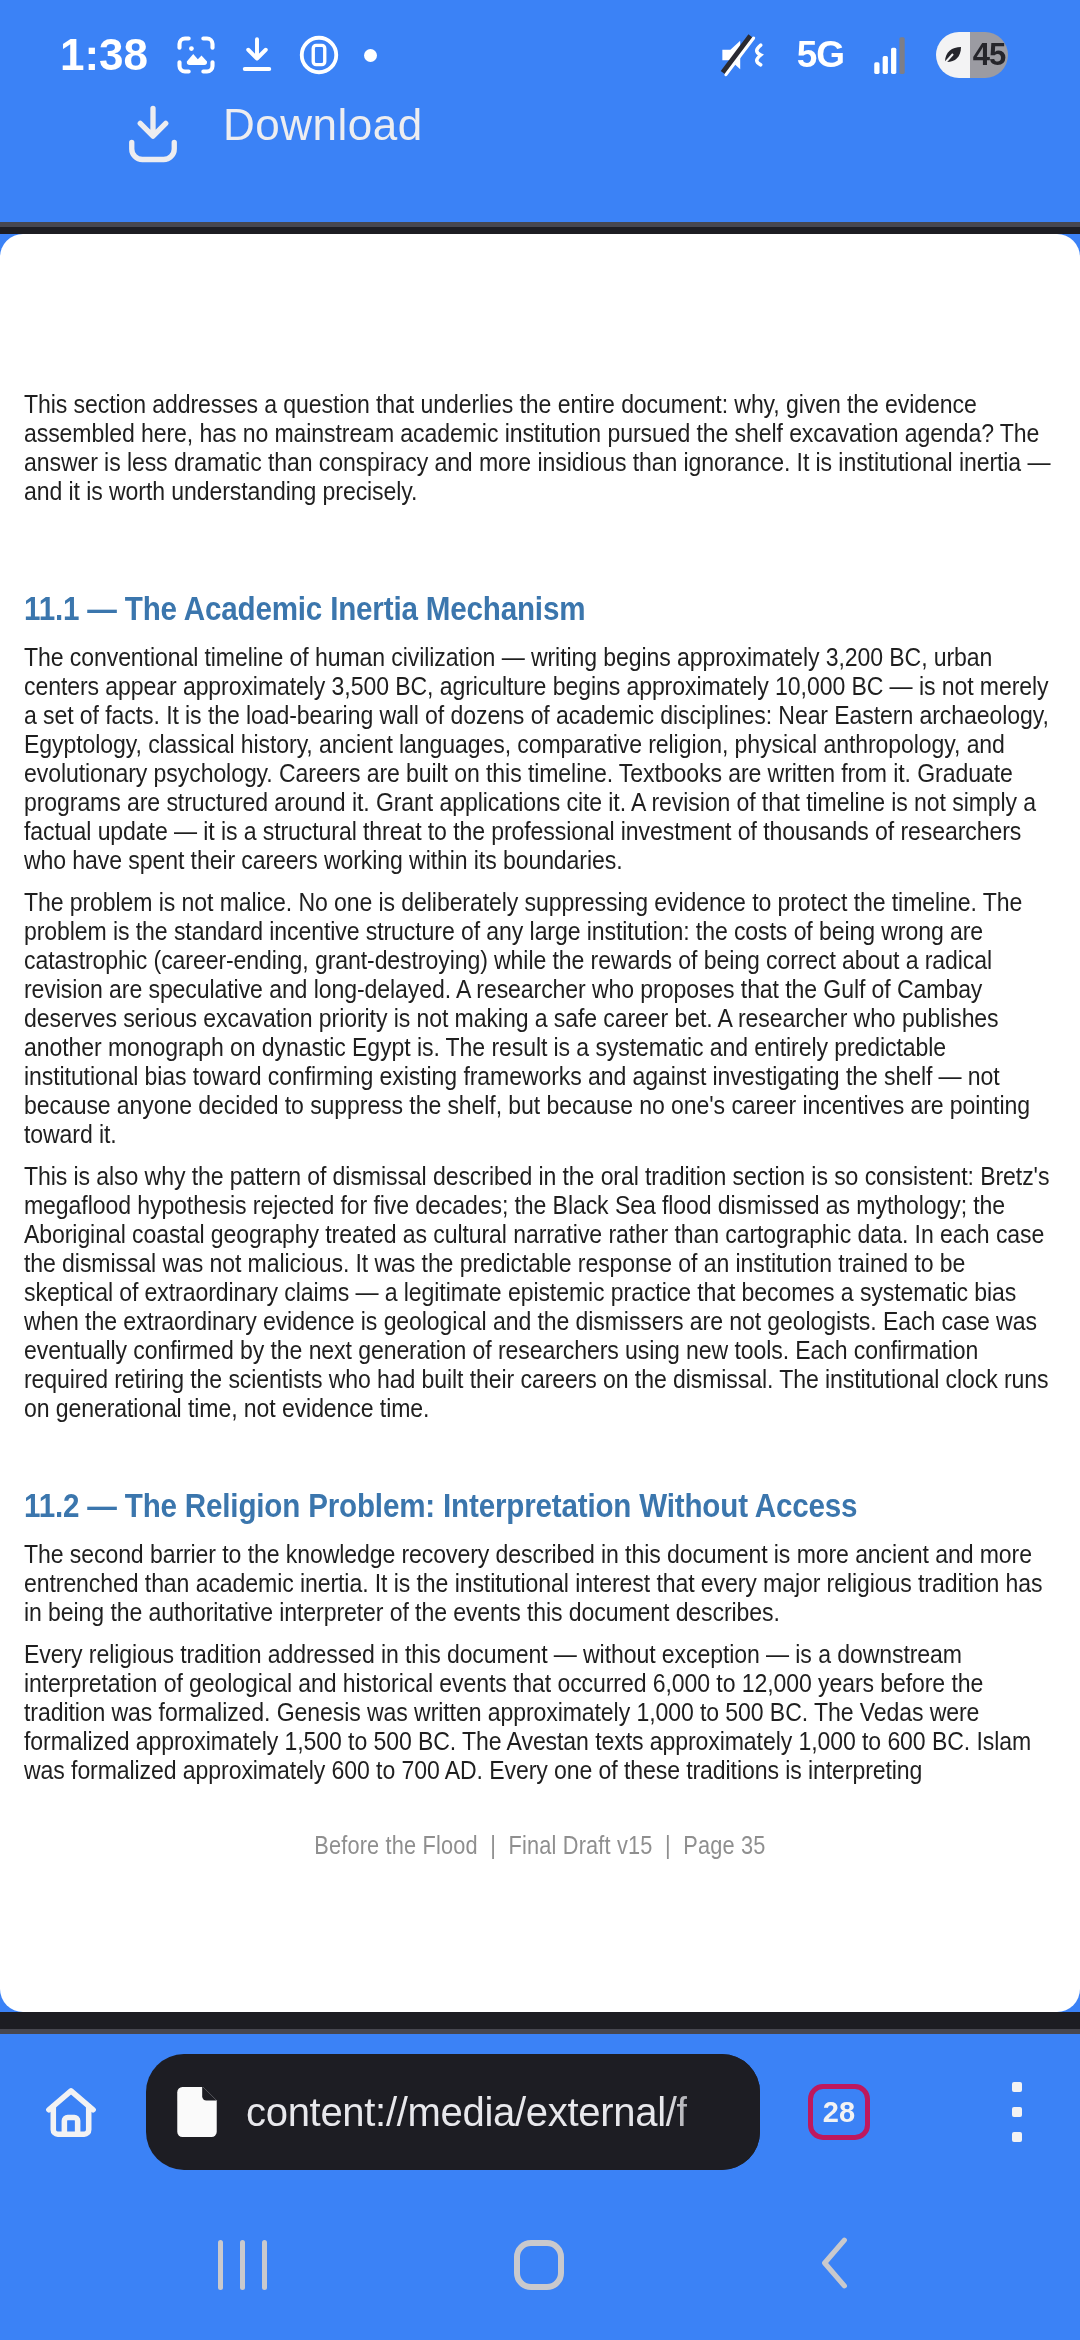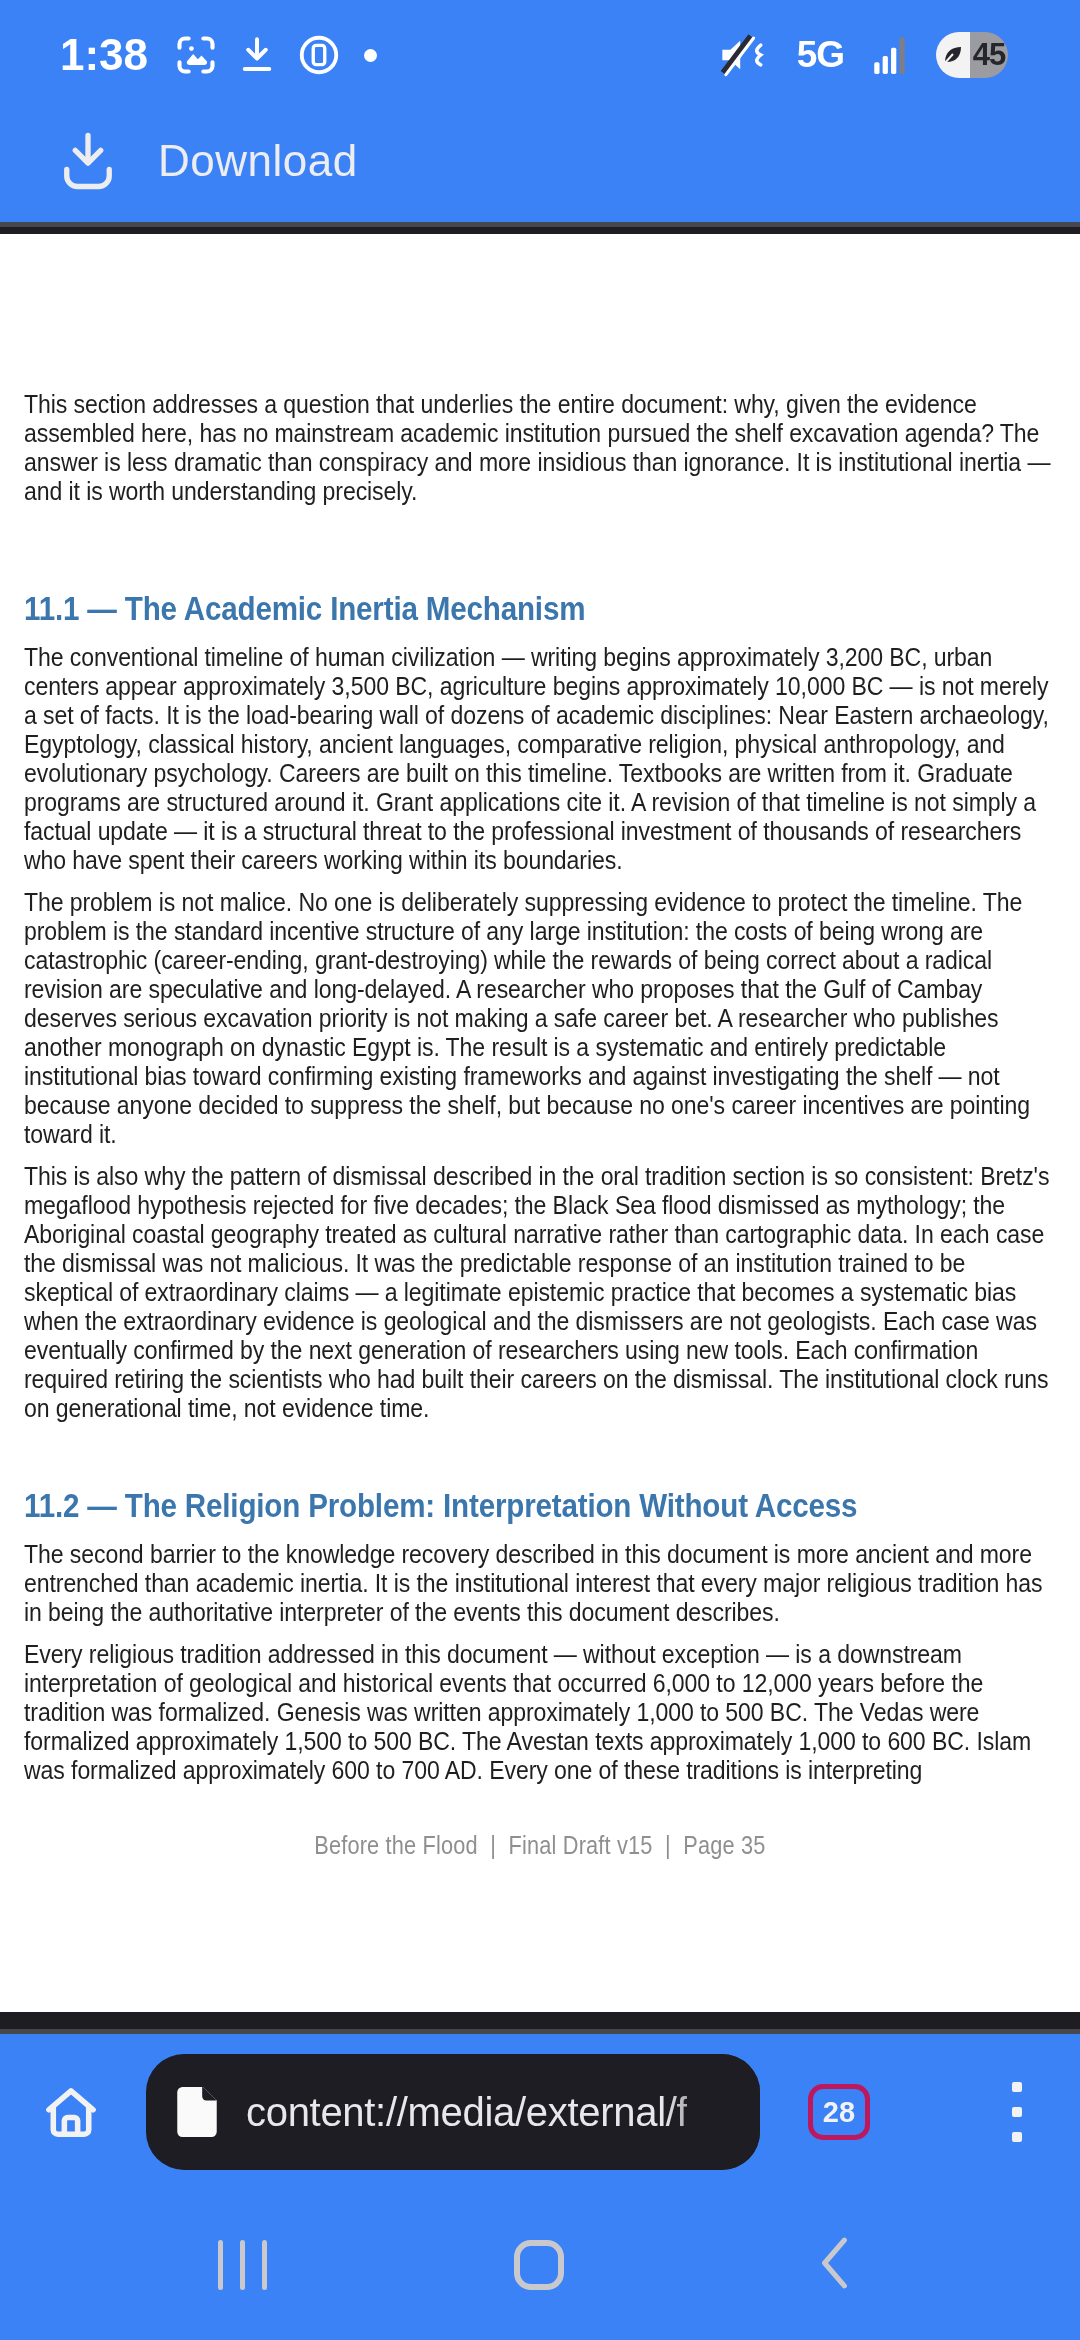--- a/index.html
+++ b/index.html
@@ -18,28 +18,28 @@
   .sb-icon { display:flex; align-items:center; }
   .sb-right { display:flex; align-items:center; gap:30px; }
   .net-label { color:#fff; font-size:37px; font-weight:700; letter-spacing:-1px; }
   .battery-pill { width:72px; height:46px; border-radius:23px; overflow:hidden; display:flex; }
   .battery-left { width:34px; background:#f3f3f4; display:flex; align-items:center; justify-content:center; }
   .battery-right { flex:1; background:#9b9ba2; color:#25252b; font-weight:800; font-size:31px;
     display:flex; align-items:center; justify-content:center; letter-spacing:-1px; }
   .notif-dot { width:13px; height:13px; border-radius:50%; background:#fff; margin-left:4px; }
 
   
-  .app-header { height:122px; display:flex; align-items:center; padding-left:54px; gap:36px; }
+  .app-header { height:122px; display:flex; align-items:flex-start; padding-left:74px; gap:36px;margin-left:45px; }
   .app-title { color:#ededf0; font-size:44px; font-weight:400; letter-spacing:0.5px; }
   .divider-light { height:5px; background:#47474f; }
   .divider-dark { height:7px; background:#1d1d22; }
 
   
   .page { background:#ffffff; height:1778px; box-sizing:border-box;
-    padding:156px 24px 0 24px; overflow:hidden; }
+    padding:156px 24px 0 24px; overflow:hidden;border-radius:23px; }
   .doc { width:1186px; transform:scaleX(0.87); transform-origin:0 0; color:#1f1f1f; }
   .body-para { font-size:26.5px; line-height:29px; margin:13px 0 0 0; letter-spacing:-0.1px; }
   .body-para.first { margin-top:0; }
   .section-heading { color:#3b76ad; font-size:34px; line-height:40px; font-weight:700;
     letter-spacing:-0.2px; margin:0; }
   .h-first { margin-top:82px; }
   .h-second { margin-top:62px; }
   .after-heading { margin-top:15px; }
   .doc-footer { margin-top:46px; text-align:center; color:#8f8f8f; font-size:25px;
     white-space:pre; letter-spacing:0.2px; }

